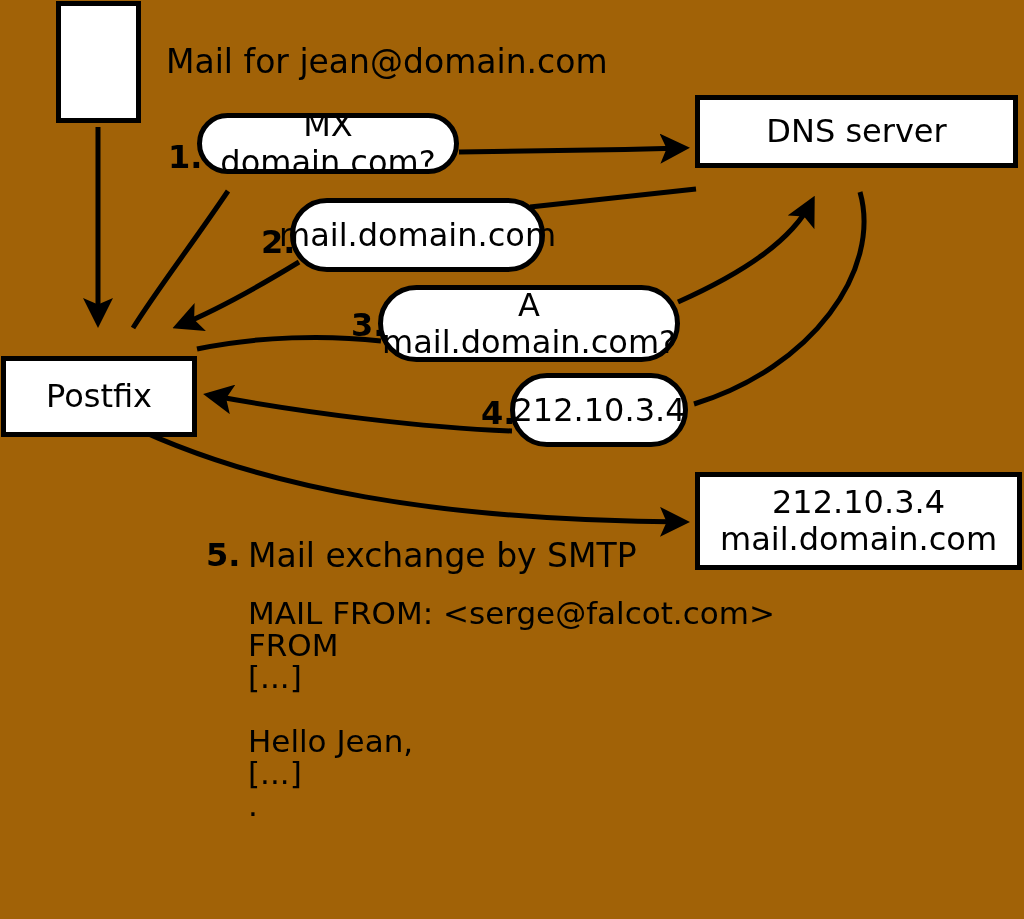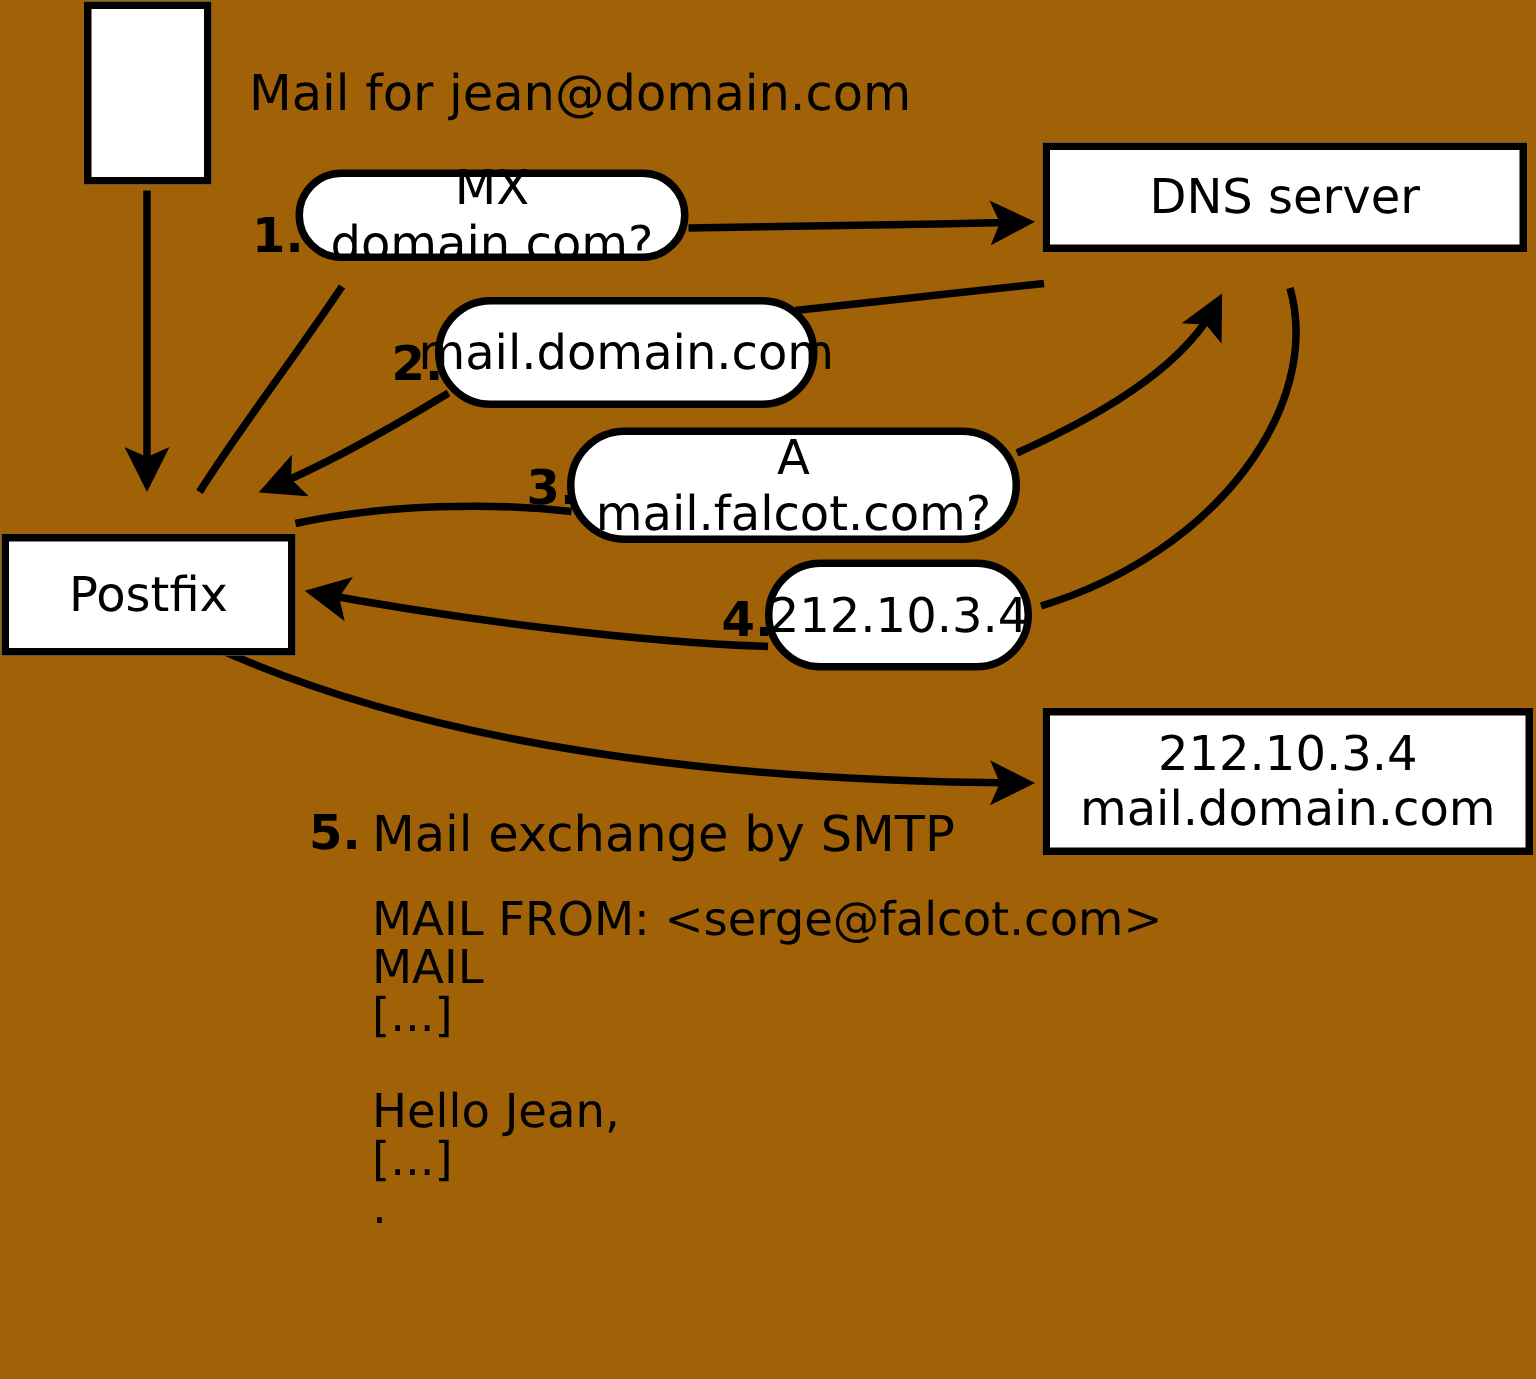--- a/index.html
+++ b/index.html
@@ -116,34 +116,34 @@
     <span>MX domain.com?</span>
   </div>
 
   <span class="step-num" style="left:261px; top:223px;">2.</span>
   <div class="node pill" style="left:290px; top:198px; width:255px; height:74px;">
     <span>mail.domain.com</span>
   </div>
 
   <span class="step-num" style="left:351px; top:306px;">3.</span>
   <div class="node pill" style="left:378px; top:285px; width:302px; height:77px;">
-    <span>A mail.falcot.com?</span>
+    <span>A mail.domain.com?</span>
   </div>
 
   <span class="step-num" style="left:481px; top:394px;">4.</span>
   <div class="node pill" style="left:510px; top:373px; width:178px; height:74px;">
     <span>212.10.3.4</span>
   </div>
 
   <span class="step-num" style="left:206px; top:536px;">5.</span>
   <div class="free-label" style="left:248px; top:536px;">Mail exchange by SMTP</div>
 
   <div class="smtp">
     <div class="smtp-line">MAIL FROM: &lt;serge@falcot.com&gt;</div>
-    <div class="smtp-line">MAIL</div>
+    <div class="smtp-line">FROM</div>
     <div class="smtp-line">[...]</div>
     <div class="smtp-line"></div>
     <div class="smtp-line">Hello Jean,</div>
     <div class="smtp-line">[...]</div>
     <div class="smtp-line">.</div>
   </div>
 
 </div>
 
 </body></html>

